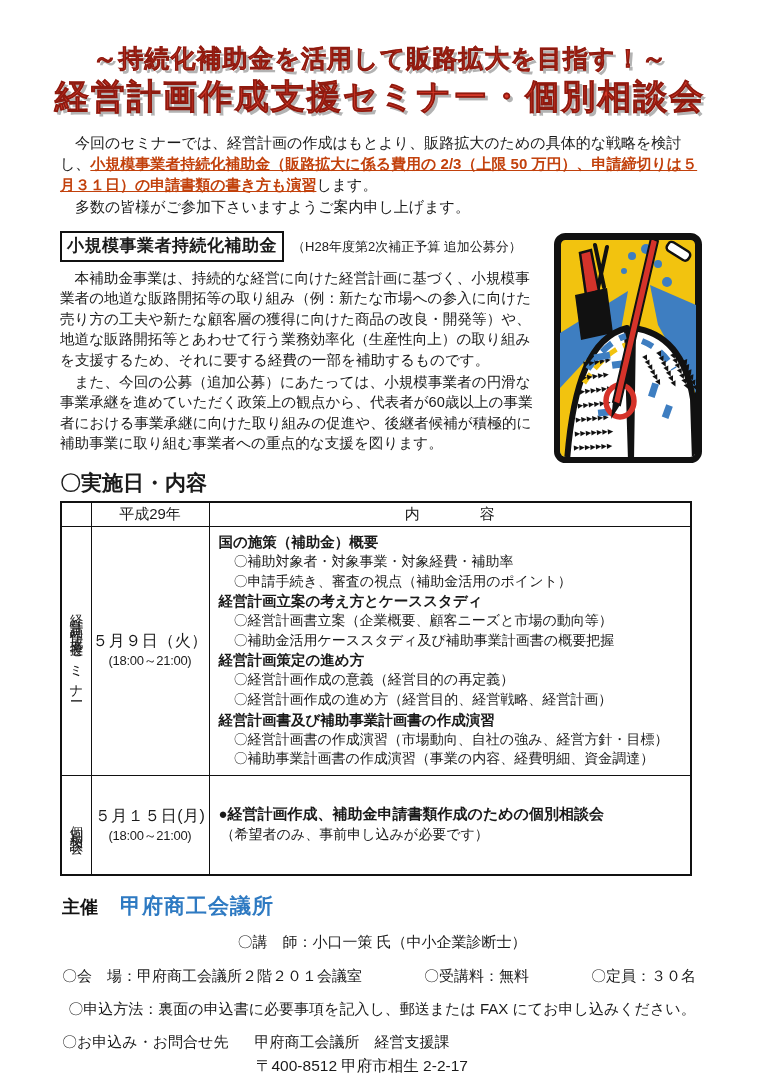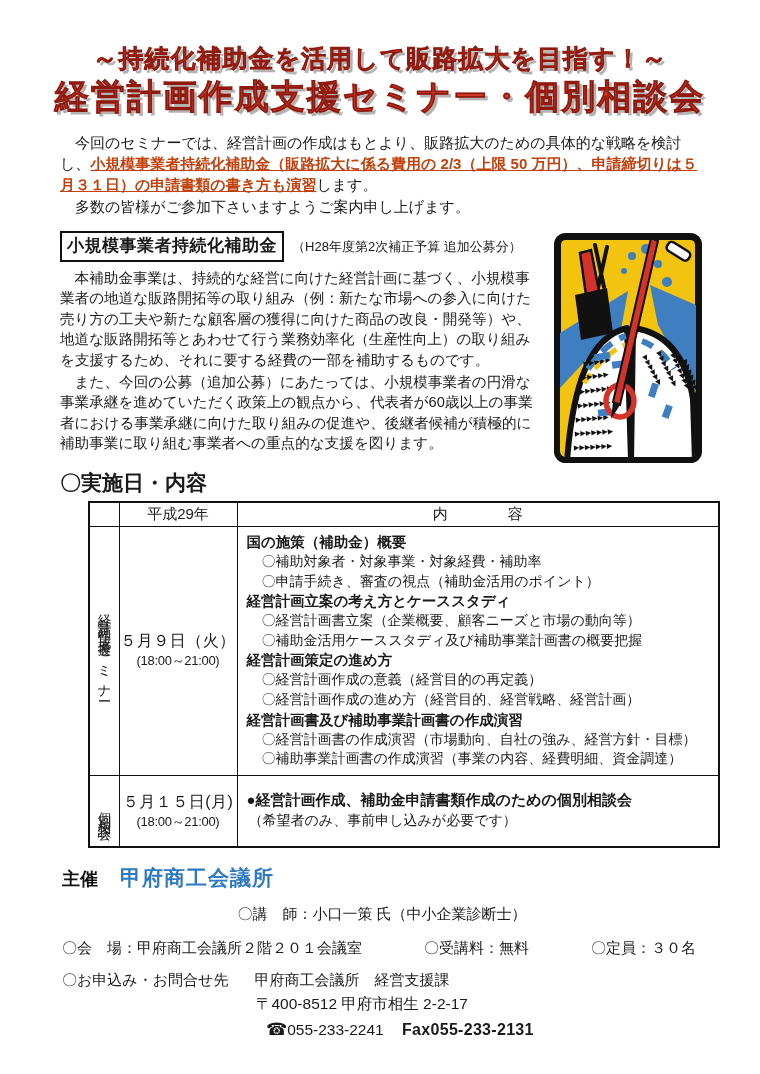--- a/index.html
+++ b/index.html
@@ -29,40 +29,40 @@
   .subsidy-head { margin-bottom:6px; white-space:nowrap; }
   .subsidy-title {
     display:inline-block; border:2px solid #111; padding:1px 5px 2px 5px;
     font-size:17px; font-weight:bold; letter-spacing:0.5px;
   }
   .subsidy-note { font-size:13px; margin-left:4px; }
   .subsidy p { margin-bottom:2px; }
   
   .sched-head { clear:both; margin:14px 58px 4px 60px; font-size:21px; font-weight:bold; }
   table.sched {
-    margin-left:88px; width:632px; border-collapse:collapse;
+    margin-left:60px; width:632px; border-collapse:collapse;
     border:2.5px solid #111; font-size:14px;
   }
   table.sched th, table.sched td { border:1.5px solid #111; }
   th.h-blank { width:30px; }
   th.h-date { width:118px; font-size:15px; font-weight:normal; text-align:center; padding:2px 0; }
   th.h-content { font-size:15px; font-weight:normal; text-align:center; padding:2px 0; }
   td.cat { text-align:center; vertical-align:middle; }
   .vlabel {
     writing-mode:vertical-rl; text-orientation:upright;
     font-size:13.5px; letter-spacing:4px; margin:0 auto; line-height:1;
   }
   td.date { text-align:center; vertical-align:middle; }
   .date-main { font-size:16px; letter-spacing:0.5px; }
   .date-time { font-size:13px; letter-spacing:-0.3px; }
   td.content { padding:5px 8px 6px 9px; vertical-align:middle; }
   .gtitle { font-weight:bold; font-size:14.5px; line-height:1.38; }
   .gitem { padding-left:15px; font-size:14px; line-height:1.40; }
   .gitem.noindent { padding-left:2px; }
-  .row2 td.content { height:72px; }
+  .row2 td.content { height:100px; }
   .row2 .gtitle { font-size:15px; }
   
   .footer { margin:16px 58px 0 62px; font-size:15px; }
   .org-line { display:flex; align-items:baseline; gap:22px; margin-bottom:12px; }
   .org-label { font-size:18px; font-weight:bold; color:#111; }
   .org-name { font-size:21px; font-weight:bold; color:#2e7ac2; letter-spacing:1px; }
   .f-line { margin-bottom:14px; line-height:1.3;text-align:center; }
   .venue-line { display:flex; }
   .venue-line .fee { margin-left:62px; }
   .venue-line .cap { margin-left:62px; }
@@ -203,20 +203,21 @@
     <div class="org-line">
       <span class="org-label">主催</span>
       <span class="org-name">甲府商工会議所</span>
     </div>
     <div class="f-line">〇講　師：小口一策 氏（中小企業診断士）</div>
     <div class="f-line venue-line">
       <span>〇会　場：甲府商工会議所２階２０１会議室</span>
       <span class="fee">〇受講料：無料</span>
       <span class="cap">〇定員：３０名</span>
     </div>
+    <div class="f-line">〇申込方法：裏面の申込書に必要事項を記入し、郵送または FAX にてお申し込みください。</div>
     <div class="contact-line">
       <span>〇お申込み・お問合せ先</span>
       <span>甲府商工会議所　経営支援課</span>
     </div>
     <div class="contact-indent">〒400-8512 甲府市相生 2-2-17</div>
     <div class="phone-line">
       <span class="phone-glyph">☎</span><span>055-233-2241</span>
       <span class="fax">Fax055-233-2131</span>
     </div>
   </div>

